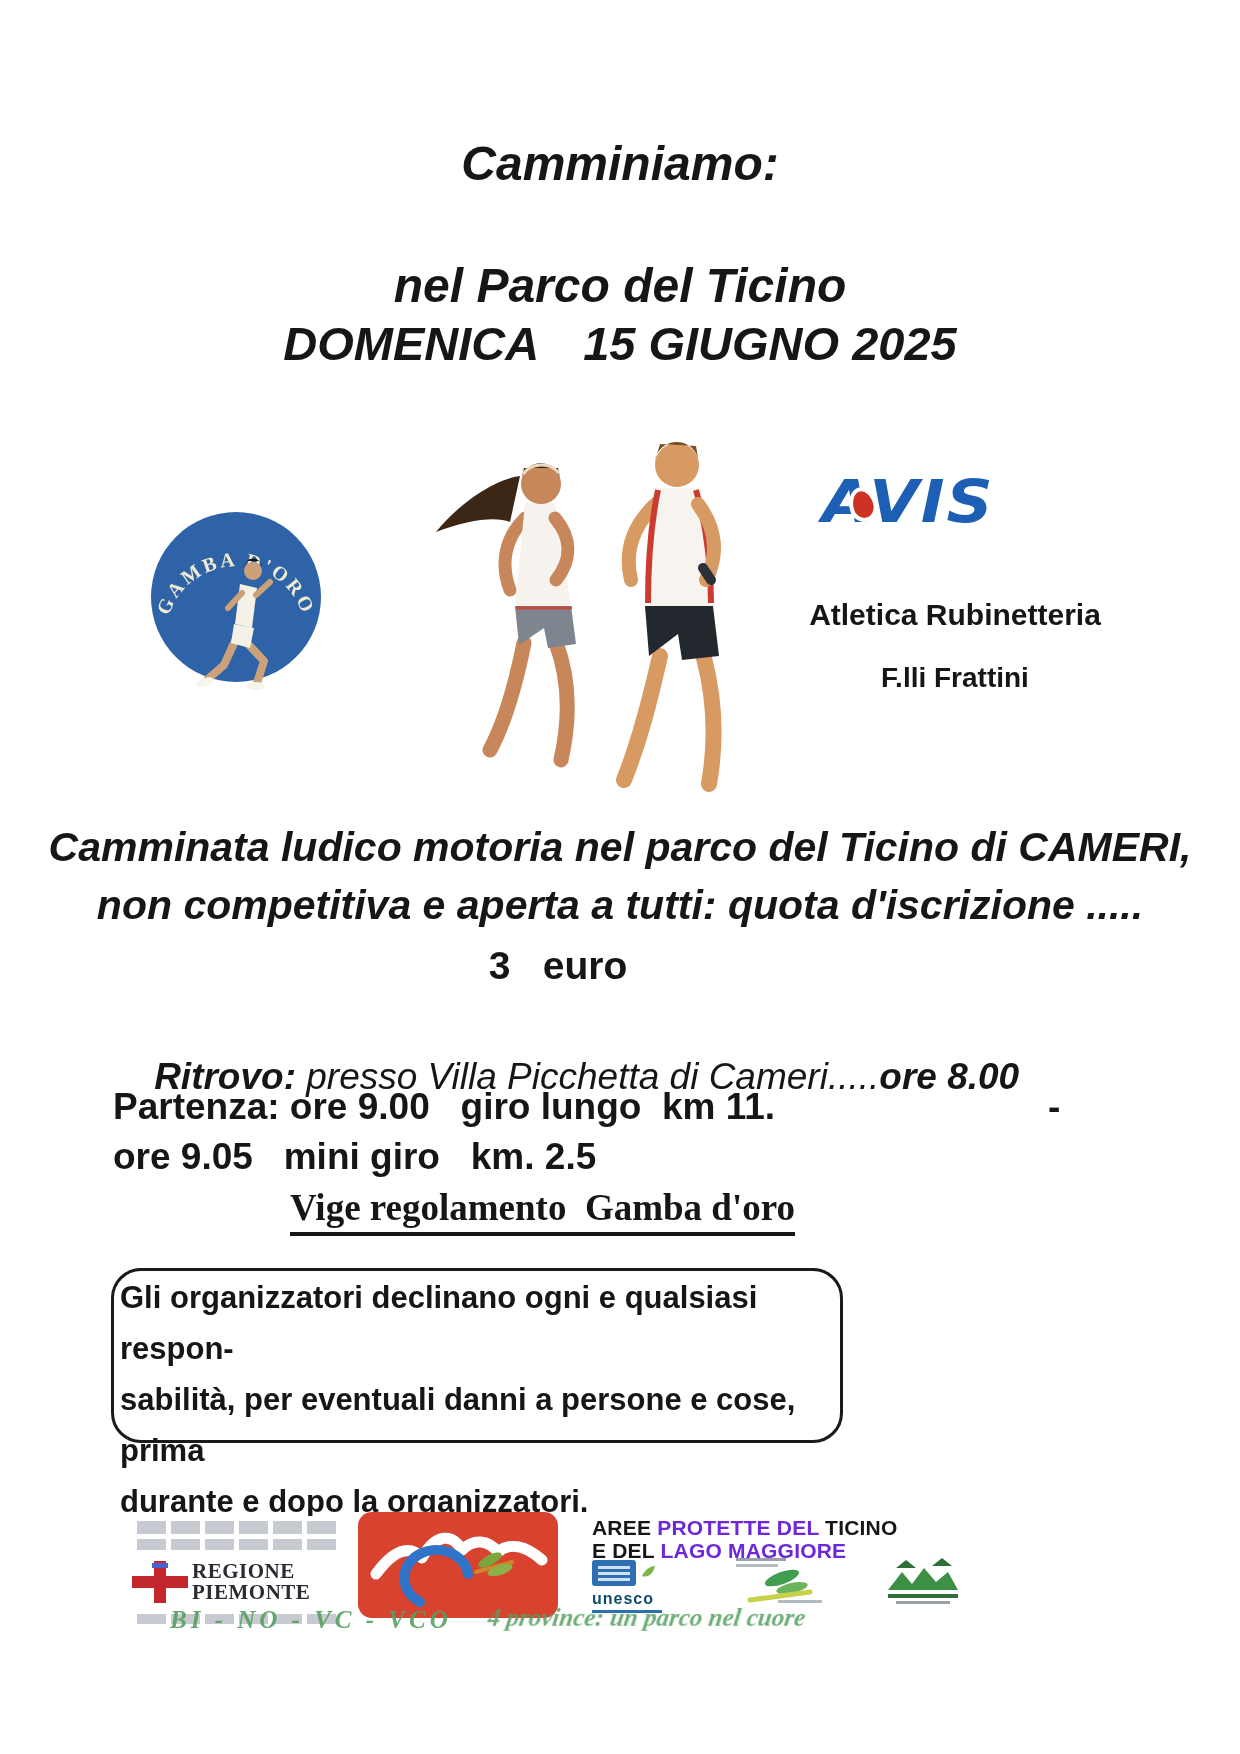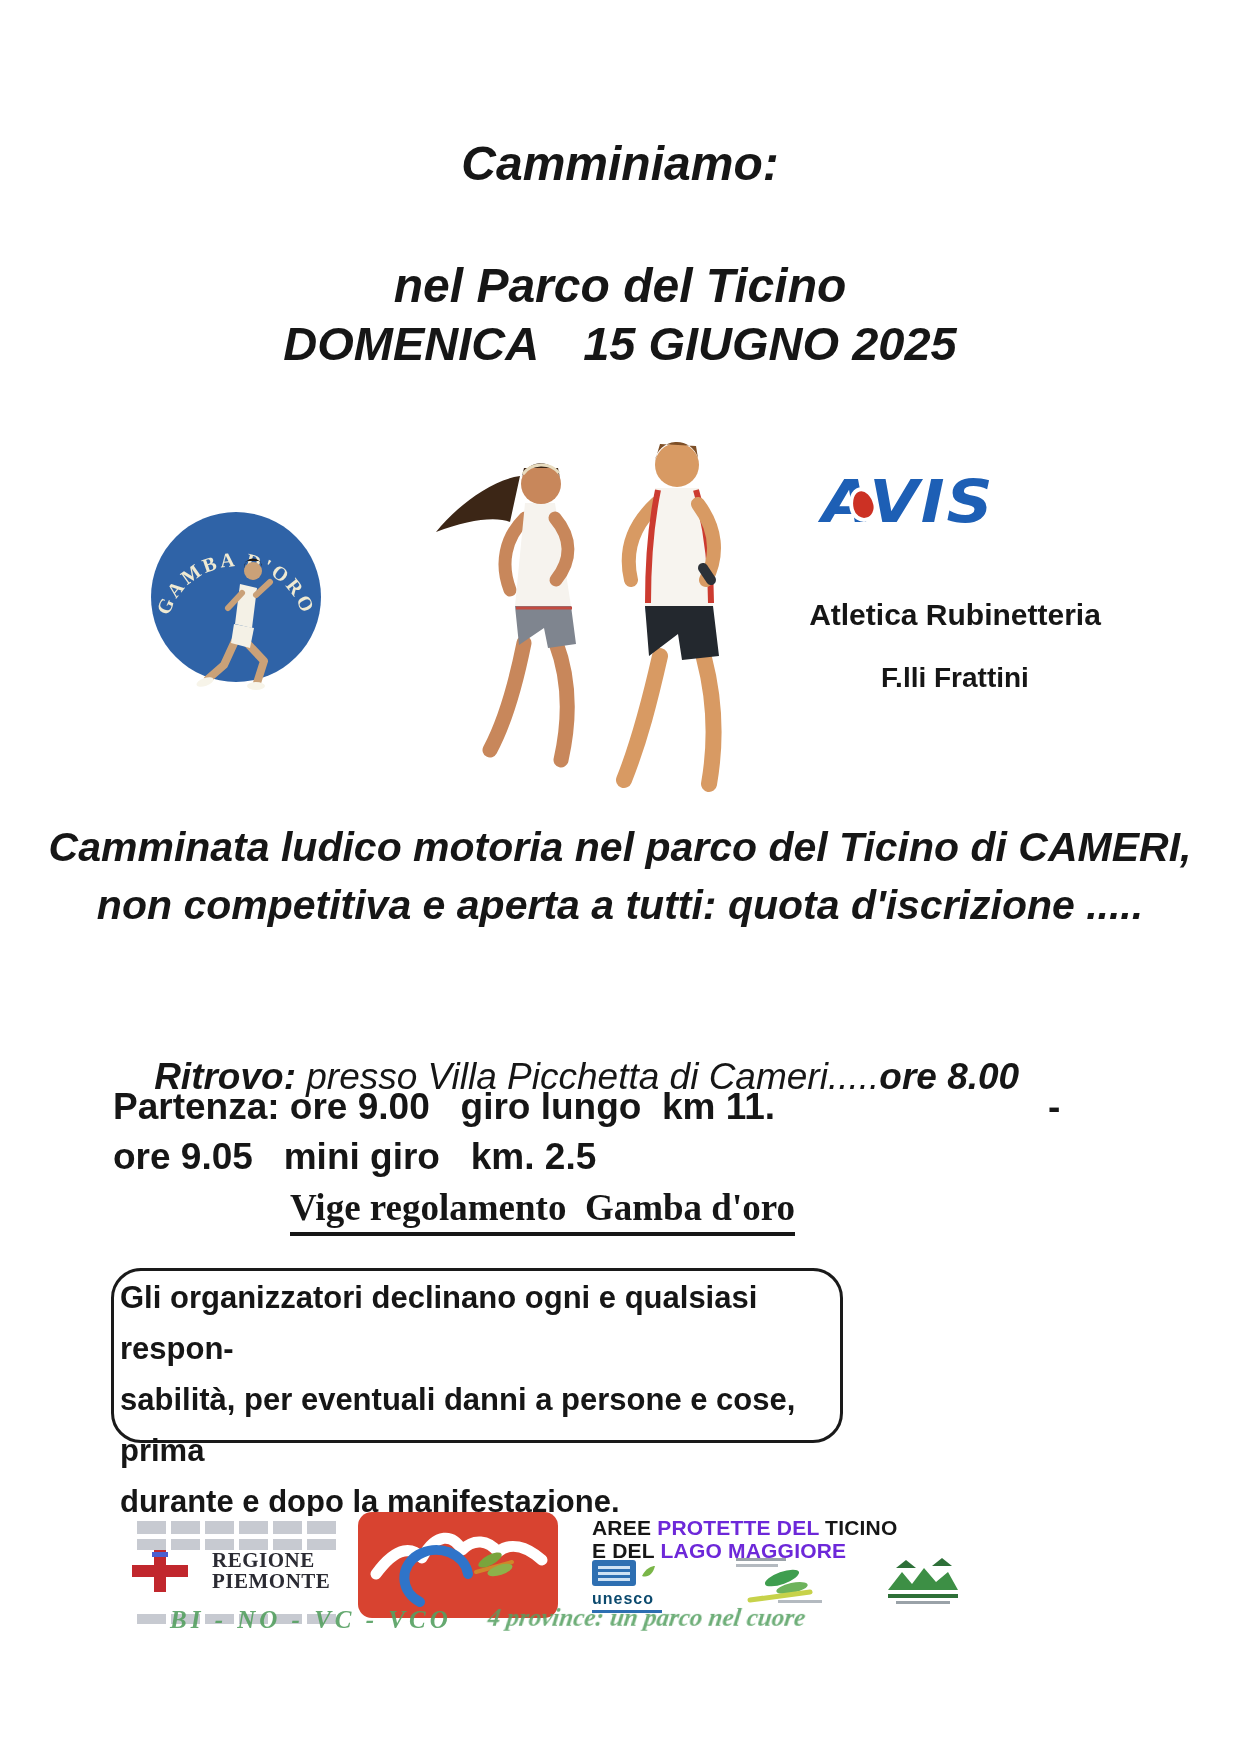--- a/index.html
+++ b/index.html
@@ -47,21 +47,21 @@
   
   .regione{left:132px;top:1516px;width:205px;height:108px;}
   .px-grid{
     position:absolute;inset:0;
     background-image:
       linear-gradient(90deg,#ffffff 0 5px,transparent 5px 34px),
       linear-gradient(#ffffff 0 5px,transparent 5px 18px),
       linear-gradient(#c7cad1,#c7cad1);
     background-size:34px 100%,100% 18px,100% 100%;
   }
-  .regione-band{position:absolute;left:0;top:34px;width:100%;height:64px;background:#ffffff;display:flex;gap:20px;}
+  .regione-band{position:absolute;left:0;top:34px;width:100%;height:64px;background:#ffffff;display:flex;align-items:center;}
   .regione-text{
     font-family:"Liberation Serif","DejaVu Serif",serif;font-weight:700;
     font-size:21px;line-height:21px;color:#2b2b33;letter-spacing:.5px;margin-left:4px;
   }
   
   .aree{font-size:21px;font-weight:700;line-height:23px;letter-spacing:.2px;}
   .gray{color:#6d28d9;}
   .unesco-word{font-size:16px;font-weight:700;color:#0c4a6e;letter-spacing:1px;}
   .green-line{color:#55a061;font-family:"Liberation Serif","DejaVu Serif",serif;}
   .provinces{font-size:25px;font-style:italic;font-weight:700;letter-spacing:4px;filter:blur(.5px);opacity:.9;}
@@ -141,35 +141,36 @@
   <div class="abs avis-wrap" style="left:822px;top:470px;">
     <span class="avis-text">AVIS</span>
     <span class="avis-drop"></span>
   </div>
   <div class="abs sponsor1" style="left:790px;top:598px;width:330px;text-align:center;">Atletica Rubinetteria</div>
   <div class="abs sponsor2" style="left:790px;top:662px;width:330px;text-align:center;">F.lli Frattini</div>
 
   <div class="abs ctr intro pre" style="top:824px;">Camminata ludico motoria nel parco del Ticino di CAMERI,</div>
   <div class="abs ctr intro pre" style="top:882px;">non competitiva e aperta a tutti: quota d'iscrizione .....</div>
 
+  <div class="abs fee pre" style="left:0;top:944px;width:1116px;text-align:center;">3   euro</div>
 
   <div class="abs line36 pre" style="left:113px;top:1014px;font-style:italic;">
     <span class="b">Ritrovo:</span><span> presso Villa Picchetta di Cameri.....</span><span class="b">ore 8.00</span>
   </div>
 
   <div class="abs line36 b pre" style="left:113px;top:1086px;">Partenza: ore 9.00   giro lungo  km 11.</div>
   <div class="abs line36 b" style="left:1048px;top:1086px;">-</div>
   <div class="abs line36 b pre" style="left:113px;top:1136px;">ore 9.05   mini giro   km. 2.5</div>
 
   <div class="abs vige pre" style="left:290px;top:1186px;">Vige regolamento  Gamba d'oro</div>
 
   <div class="abs disc-box">
     <div class="disc-line">Gli organizzatori declinano ogni e qualsiasi respon-</div>
     <div class="disc-line">sabilità, per eventuali danni a persone e cose, prima</div>
-    <div class="disc-line">durante e dopo la manifestazione.</div>
+    <div class="disc-line">durante e dopo la organizzatori.</div>
   </div>
 
   <div class="abs regione">
     <div class="px-grid"></div>
     <div class="regione-band">
       <svg width="56" height="42" viewBox="0 0 56 42">
         <rect x="0" y="0" width="56" height="42" fill="#ffffff"></rect>
         <rect x="22" y="0" width="12" height="42" fill="#c1272d"></rect>
         <rect x="0" y="15" width="56" height="12" fill="#c1272d"></rect>
         <rect x="20" y="2" width="16" height="5" fill="#4a5fd0"></rect>

